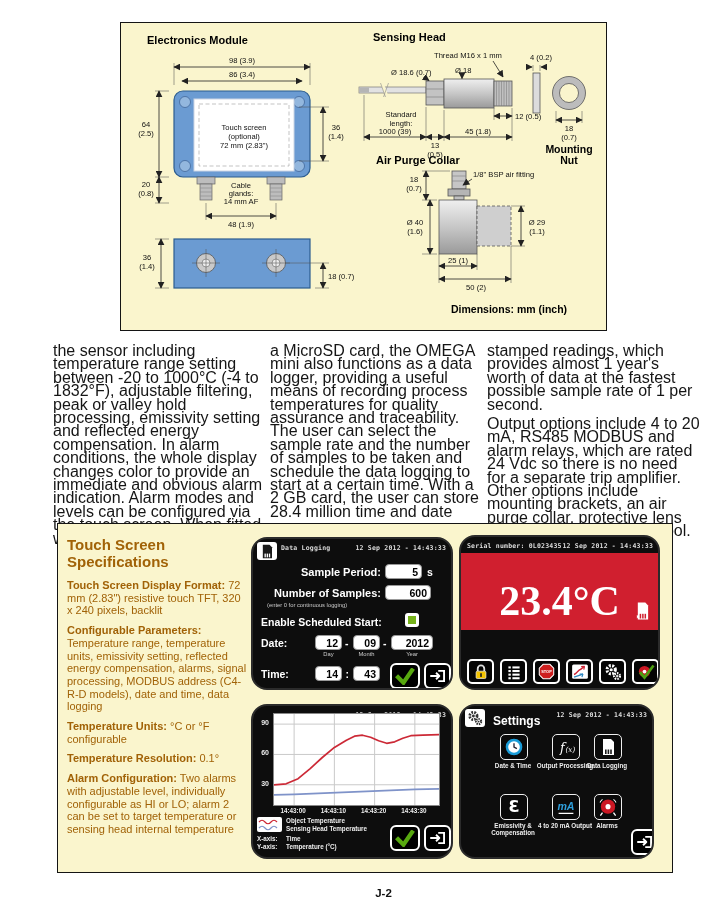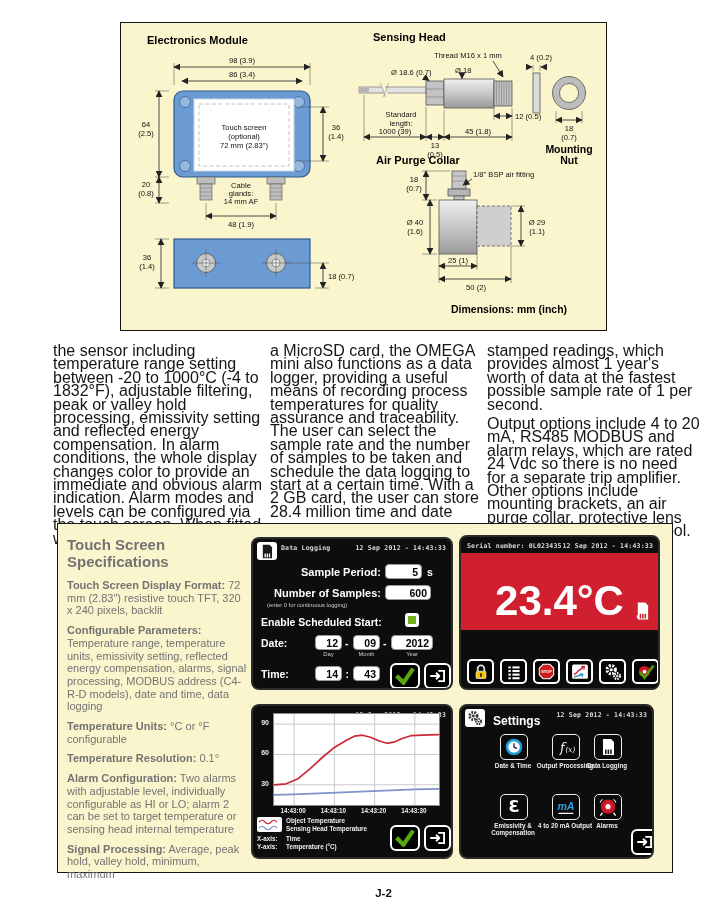--- a/index.html
+++ b/index.html
@@ -13,42 +13,42 @@
   .footer{position:absolute;left:0;right:0;top:887px;text-align:center;font-weight:bold;font-size:11.5px;color:#111;}
   
   .lbl{font-size:7.6px;fill:#111;font-family:"Liberation Sans",sans-serif;}
   .tc{text-anchor:middle;}
   .ttl{font-size:11px;font-weight:bold;fill:#000;font-family:"Liberation Sans",sans-serif;}
   .ttl2{font-size:10.5px;font-weight:bold;fill:#000;font-family:"Liberation Sans",sans-serif;}
   .dim{stroke:#222;stroke-width:0.8;marker-start:url(#ma);marker-end:url(#ma);}
   .ldr{stroke:#222;stroke-width:0.8;marker-end:url(#ma);fill:none;}
   .ext{stroke:#555;stroke-width:0.55;}
   
-  .specs{position:absolute;left:9px;top:6px;width:180px;color:#737373;}
+  .specs{position:absolute;left:9px;top:6px;width:180px;color:#a16207;}
   .specs h3{font-size:15px;line-height:17px;margin:6px 0 9px;}
   .specs p{font-size:11px;line-height:12.7px;margin:0 0 7px;}
   
-  .scr{position:absolute;background:#0d0d0d;border:2px solid #2b2b2b;border-radius:8px;color:#fff;overflow:hidden;box-sizing:border-box;}
+  .scr{position:absolute;background:#0d0d0d;border:2px solid #2b2b2b;border-radius:16px;color:#fff;overflow:hidden;box-sizing:border-box;}
   #scr-logging{left:193px;top:13px;width:202px;height:153px;}
   #scr-display{left:401px;top:11px;width:201px;height:155px;}
   #scr-chart{left:193px;top:180px;width:202px;height:155px;}
   #scr-settings{left:401px;top:180px;width:195px;height:155px;}
   .shead{position:absolute;top:5px;left:28px;font:bold 6.5px "DejaVu Sans Mono",monospace;color:#ddd;letter-spacing:.2px;}
   .shead.noicon{left:6px;}
   .sdate{position:absolute;top:5px;right:5px;font:bold 6.5px "DejaVu Sans Mono",monospace;color:#ddd;letter-spacing:.2px;}
   .htile{position:absolute;left:4px;top:3px;width:20px;height:18px;background:#fff;border-radius:3px;display:flex;align-items:center;justify-content:center;}
   .lg-r{position:absolute;left:0;width:128px;text-align:right;font-weight:bold;font-size:11px;color:#fff;}
   .lg-l{position:absolute;font-weight:bold;font-size:10.5px;color:#fff;}
   .lg-input{position:absolute;background:#fff;border:1px solid #999;border-radius:4px;color:#000;font-weight:bold;font-size:10.5px;text-align:right;padding:1px 3px 0 0;box-sizing:border-box;height:15px;}
   .lg-cap{position:absolute;font-size:5.8px;color:#ccc;text-align:center;top:112px;}
   .hint{position:absolute;left:14px;top:63px;font-size:5.8px;color:#ccc;}
   .chk{position:absolute;left:152px;top:74px;width:14px;height:14px;background:#fff;border-radius:3px;display:flex;align-items:center;justify-content:center;}
   .chk > span{width:8px;height:8px;background:#76b21a;display:block;}
   .btn{position:absolute;background:#000;border:2px solid #fff;border-radius:6px;display:flex;align-items:center;justify-content:center;box-sizing:border-box;}
-  .disp-red{position:absolute;left:0;right:0;top:16px;height:77px;background:#d01f2f;}
+  .disp-red{position:absolute;left:0;right:0;top:16px;height:77px;background:#d01f2f;font-family:Liberation Serif, serif;}
   .reading{position:absolute;left:0;right:0;top:24px;text-align:center;font-size:42px;font-weight:bold;color:#fff;}
   .disp-bar{position:absolute;left:0;right:0;bottom:0;height:31px;background:#0d0d0d;}
   .ibtn{position:absolute;top:2px;width:27px;height:25px;background:#050505;border:2px solid #fff;border-radius:5px;display:flex;align-items:center;justify-content:center;box-sizing:border-box;}
   .sdcorner{position:absolute;right:8px;bottom:5px;}
   .plot{position:absolute;left:20px;top:7px;width:165px;height:91px;background:#fff;border:1px solid #888;box-sizing:content-box;}
   .ytick{position:absolute;left:2px;width:14px;text-align:right;font-weight:bold;font-size:7px;color:#eee;}
   .xtick{position:absolute;width:40px;text-align:center;font-weight:bold;font-size:6.3px;color:#eee;top:101px;}
   .leg-swatch{position:absolute;left:4px;top:111px;width:25px;height:15px;background:#fff;border-radius:2px;}
   .leg-name{position:absolute;left:33px;font-weight:bold;font-size:6.3px;color:#eee;}
   .ax-k{position:absolute;left:4px;font-weight:bold;font-size:6.3px;color:#eee;}
@@ -270,21 +270,20 @@
   </div>
 
   <section class="panel" id="specs-panel">
     <div class="specs">
       <h3>Touch Screen Specifications</h3>
       <p><b>Touch Screen Display Format:</b> <span>72 mm (2.83") resistive touch TFT, 320 x 240 pixels, backlit</span></p>
       <p><b>Configurable Parameters:</b> <span>Temperature range, temperature units, emissivity setting, reflected energy compensation, alarms, signal processing, MODBUS address (C4-R-D models), date and time, data logging</span></p>
       <p><b>Temperature Units:</b> <span>°C or °F configurable</span></p>
       <p><b>Temperature Resolution:</b> <span>0.1°</span></p>
       <p><b>Alarm Configuration:</b> <span>Two alarms with adjustable level, individually configurable as HI or LO; alarm 2 can be set to target temperature or sensing head internal temperature</span></p>
-      <p><b>Signal Processing:</b> <span>Average, peak hold, valley hold, minimum, maximum</span></p>
     </div>
 
     <div class="scr" id="scr-logging">
       <span class="htile">
         <svg width="14" height="15" viewBox="0 0 16 18">
             <path d="M3 1 h8 l3 3 v13 h-11 z" fill="#1a1a1a"></path>
             <g fill="#fff">
               <rect x="5" y="11.5" width="1.6" height="4.5"></rect>
               <rect x="7.6" y="11.5" width="1.6" height="4.5"></rect>
               <rect x="10.2" y="11.5" width="1.6" height="4.5"></rect>

